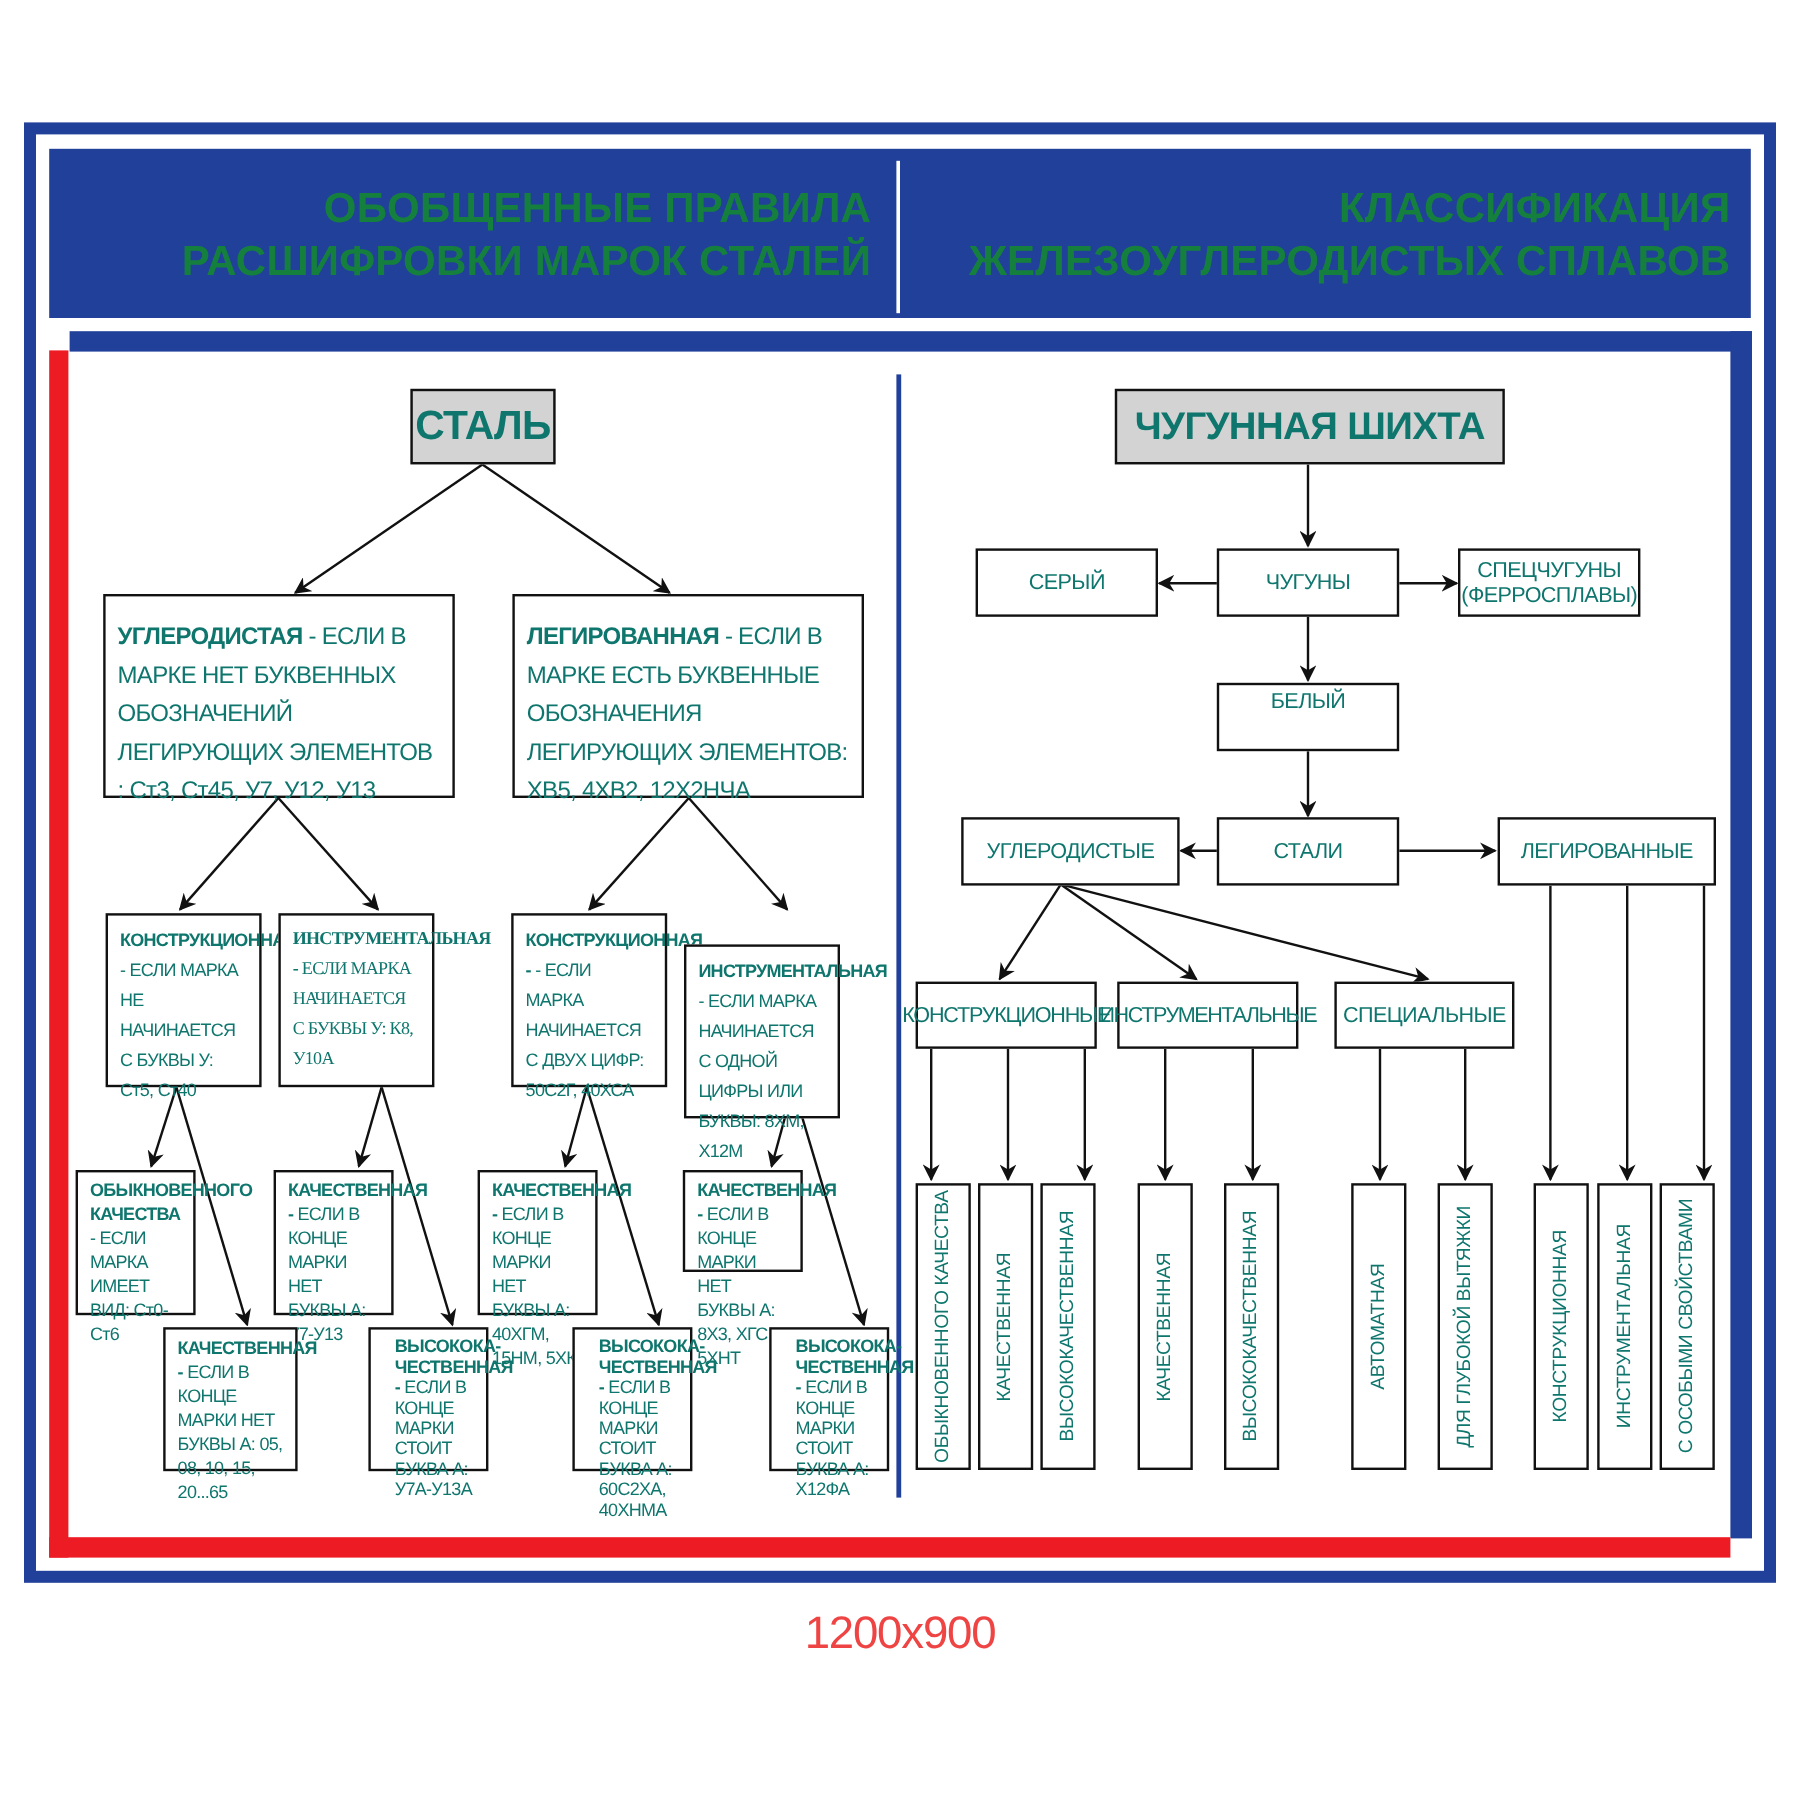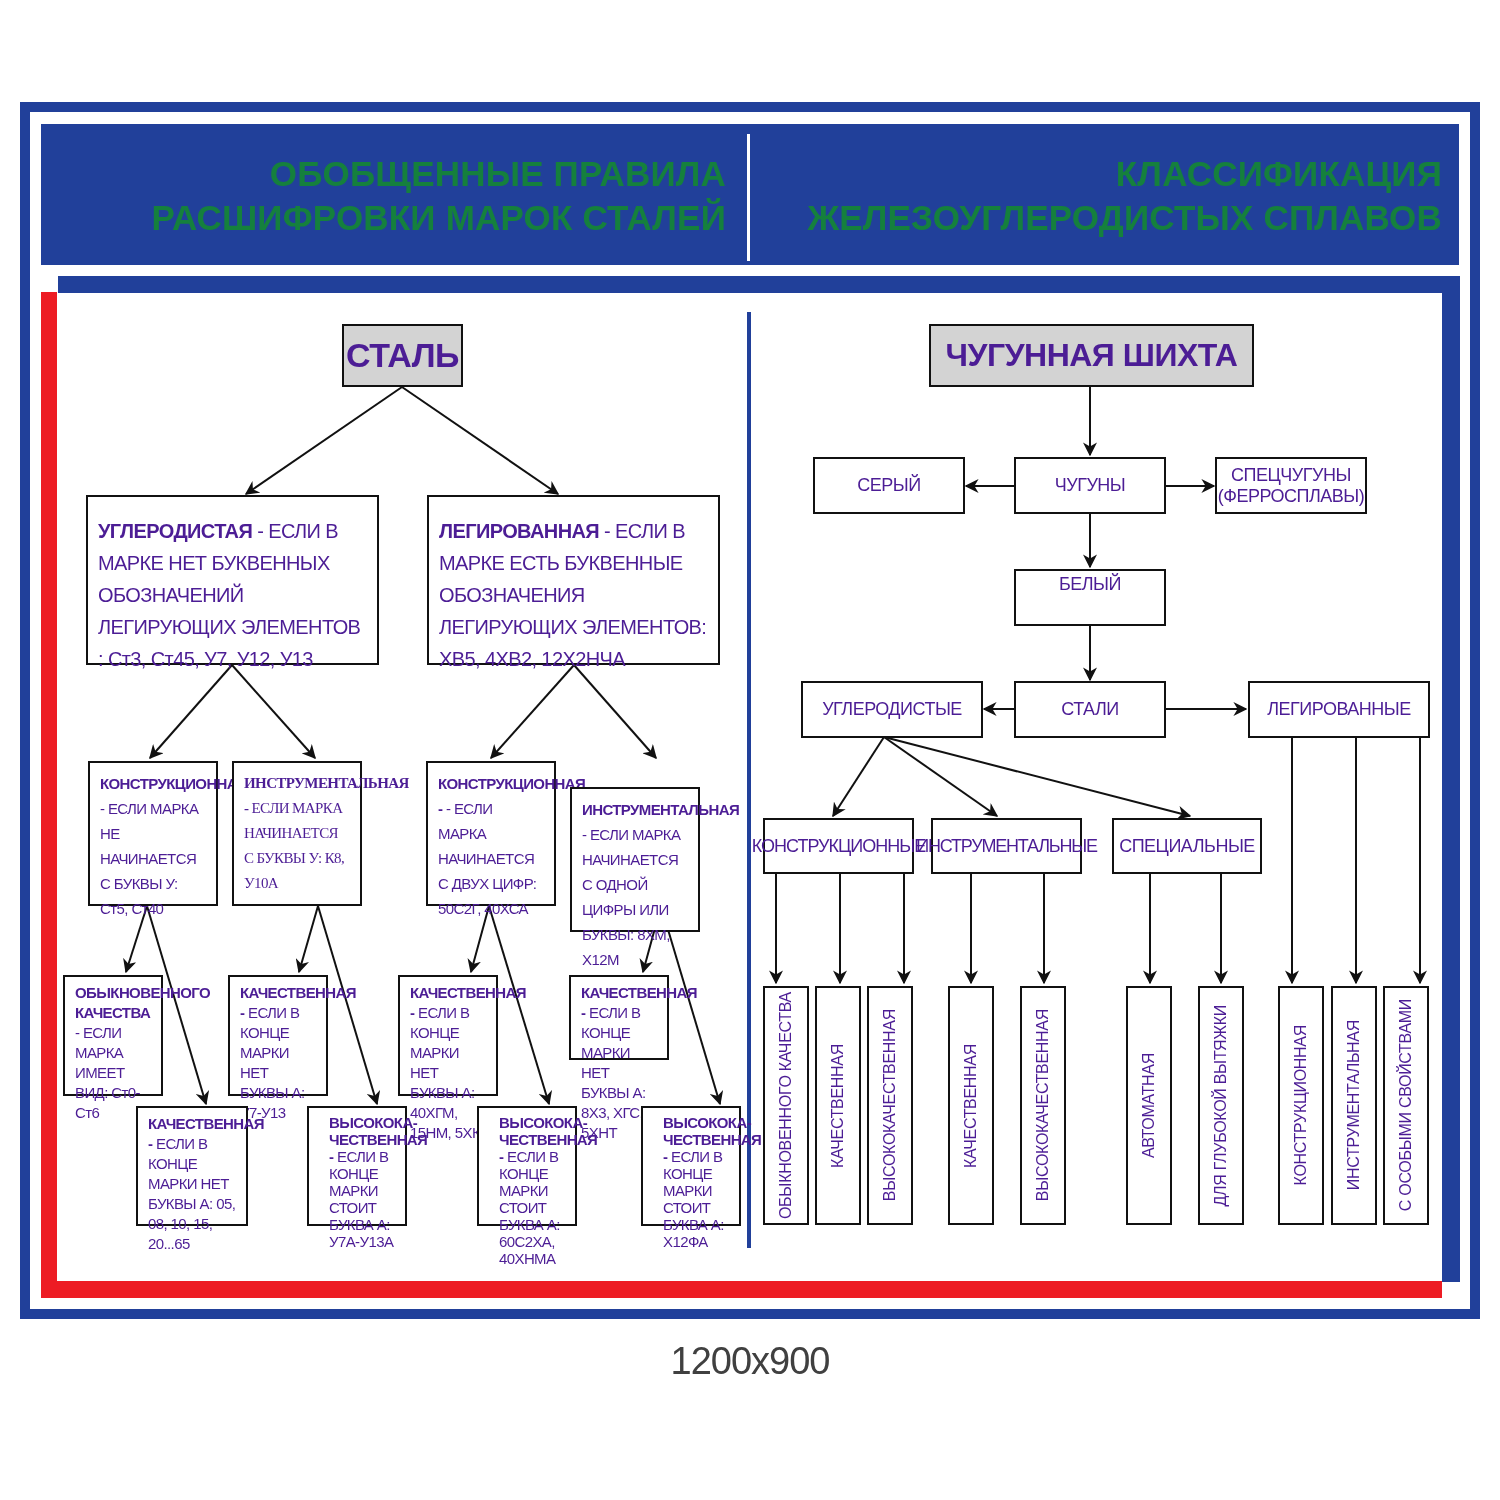--- a/index.html
+++ b/index.html
@@ -9,31 +9,31 @@
   .header { left:41px; top:124px; width:1418px; height:141px; background:#21409a; }
   .header-divider { left:747px; top:134px; width:3px; height:127px; background:#ffffff; }
   .header-title { color:#15803d; font-weight:bold; font-size:35px; line-height:44px; text-align:right; letter-spacing:0.2px; }
   .ht-left { left:60px; top:152px; width:666px; }
   .ht-right { left:760px; top:152px; width:682px; }
   .blue-top { left:58px; top:276px; width:1402px; height:17px; background:#21409a; }
   .blue-right { left:1442px; top:276px; width:18px; height:1006px; background:#21409a; }
   .red-left { left:41px; top:292px; width:16px; height:1006px; background:#ed1c24; }
   .red-bottom { left:41px; top:1281px; width:1401px; height:17px; background:#ed1c24; }
   .mid-divider { left:747px; top:312px; width:4px; height:936px; background:#21409a; }
-  .box { border:2.5px solid #111; background:#fff; color:#4c1d95; }
+  .box { border:2.5px solid #111; background:#fff; color:#0f766e; }
   .gray { background:#d3d3d3; font-weight:bold; display:flex; align-items:center; justify-content:center; }
   .center { display:flex; align-items:center; justify-content:center; text-align:center; }
   .big-text { font-size:20px; line-height:32px; padding:18px 10px; letter-spacing:-0.6px; }
   .mid-text { font-size:15px; line-height:25px; padding:8px 10px; letter-spacing:-0.6px; }
   .sm-text { font-size:15px; line-height:20px; padding:6px 10px; letter-spacing:-0.6px; }
   .lbl { font-size:18px; letter-spacing:-0.5px; }
   .vert { display:flex; align-items:center; justify-content:center; }
   .vert span { writing-mode:vertical-rl; transform:rotate(180deg); font-size:16px; white-space:nowrap; letter-spacing:-0.3px; }
   b { font-weight:bold; }
-  .caption { left:0; top:1340px; width:1500px; text-align:center; font-size:38px; color:#404040; letter-spacing:-1px; }
+  .caption { left:0; top:1340px; width:1500px; text-align:center; font-size:38px; color:#ef4444; letter-spacing:-1px; }
   svg.arrows { position:absolute; left:0; top:0; }
 </style>
 </head>
 <body>
 
 <div class="abs outer-frame"></div>
 <div class="abs header"></div>
 <div class="abs header-divider"></div>
 <div class="abs header-title ht-left">ОБОБЩЕННЫЕ ПРАВИЛА РАСШИФРОВКИ МАРОК СТАЛЕЙ</div>
 <div class="abs header-title ht-right">КЛАССИФИКАЦИЯ ЖЕЛЕЗОУГЛЕРОДИСТЫХ СПЛАВОВ</div>

